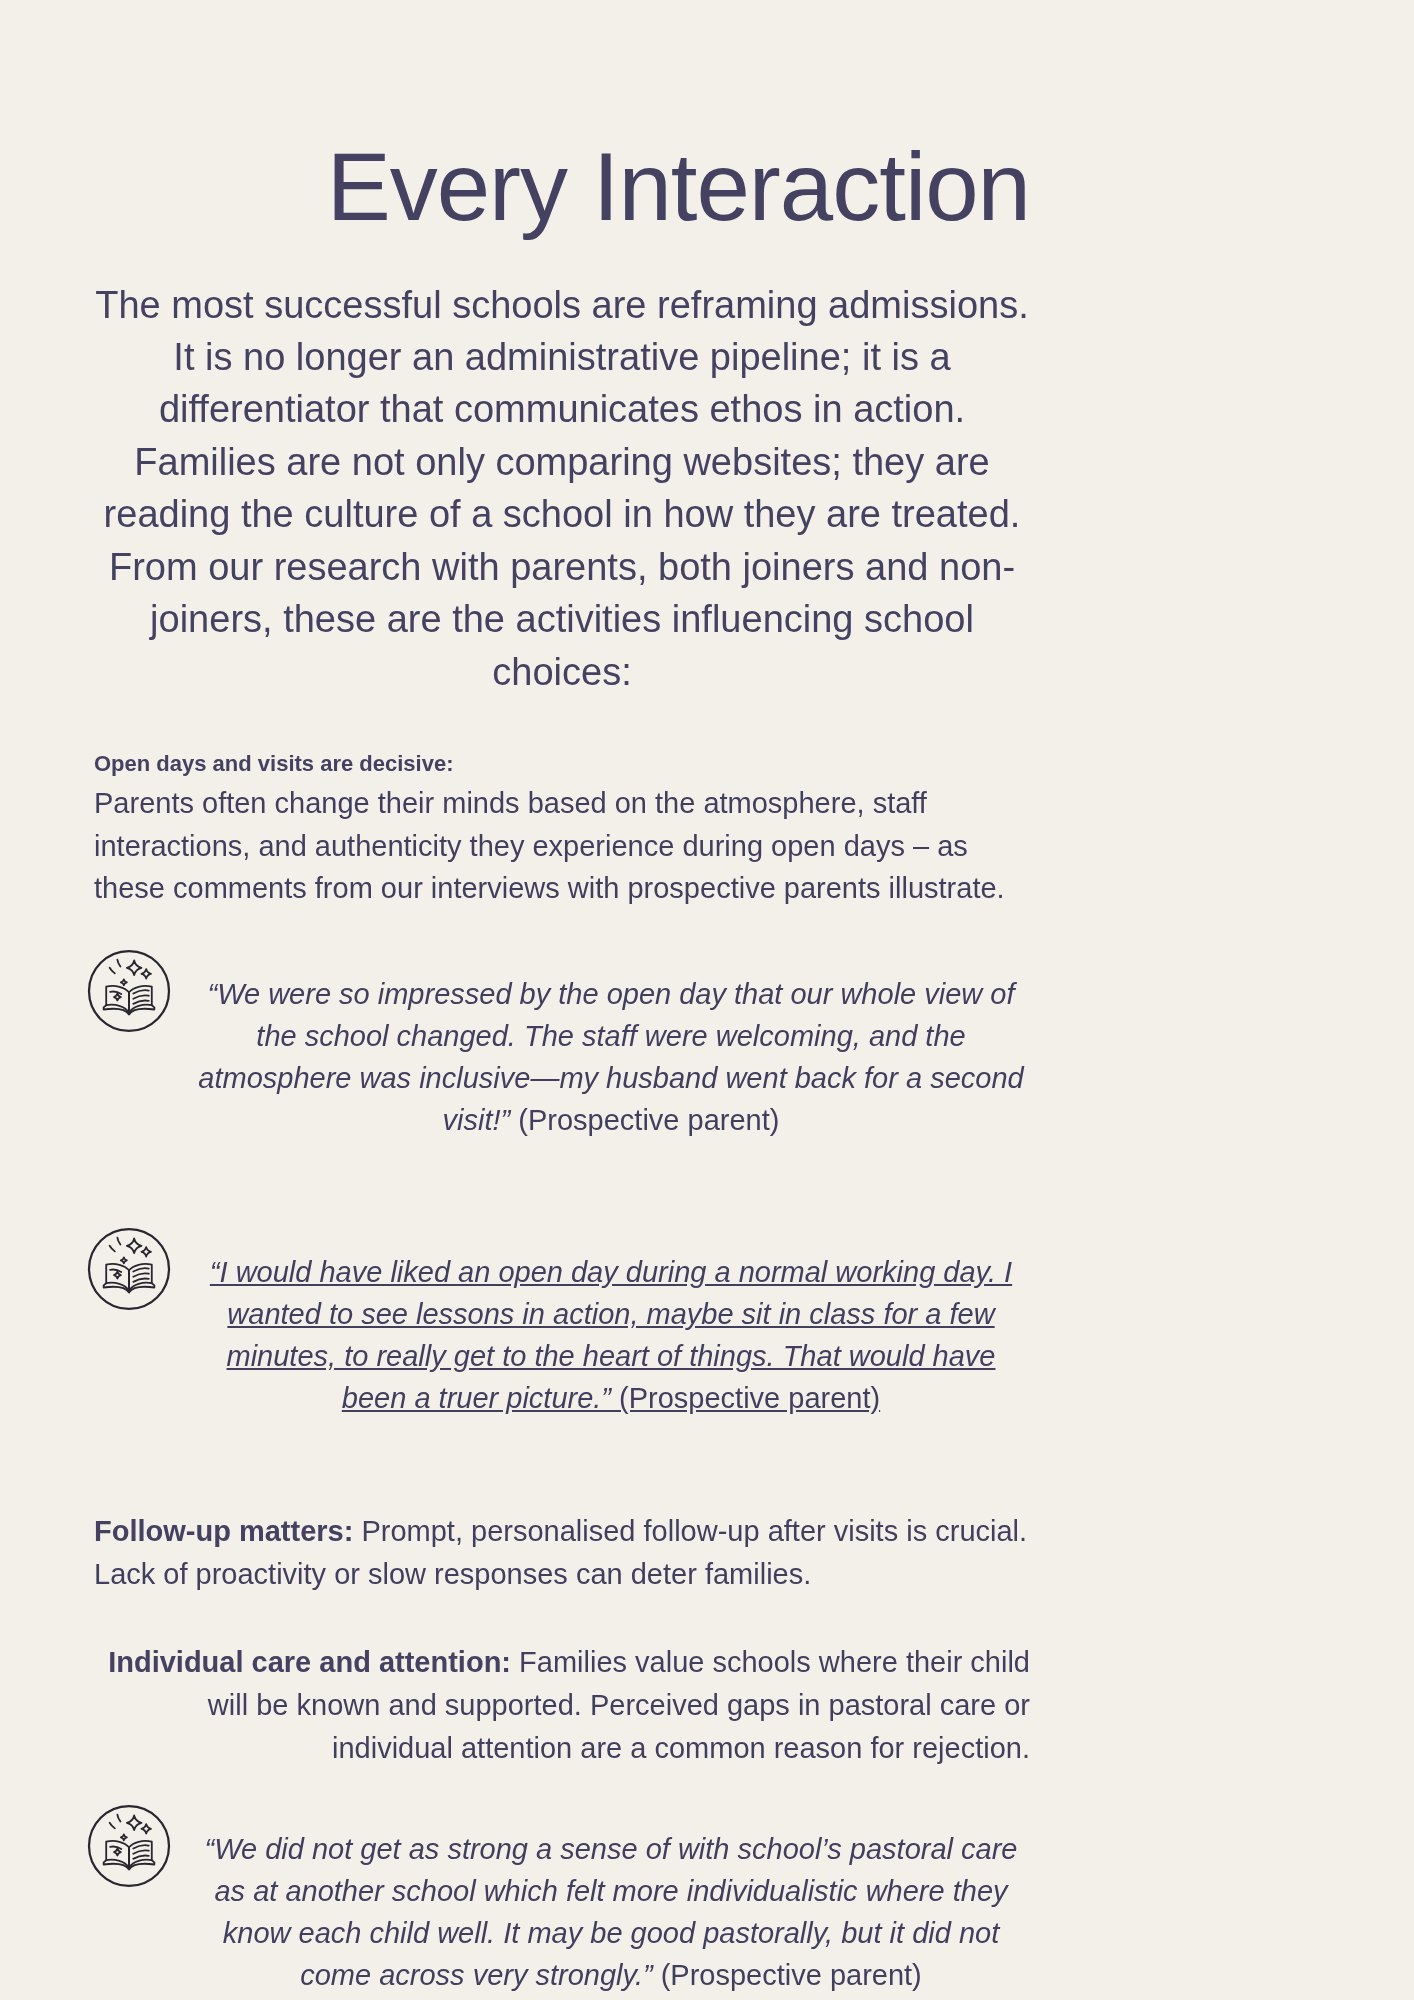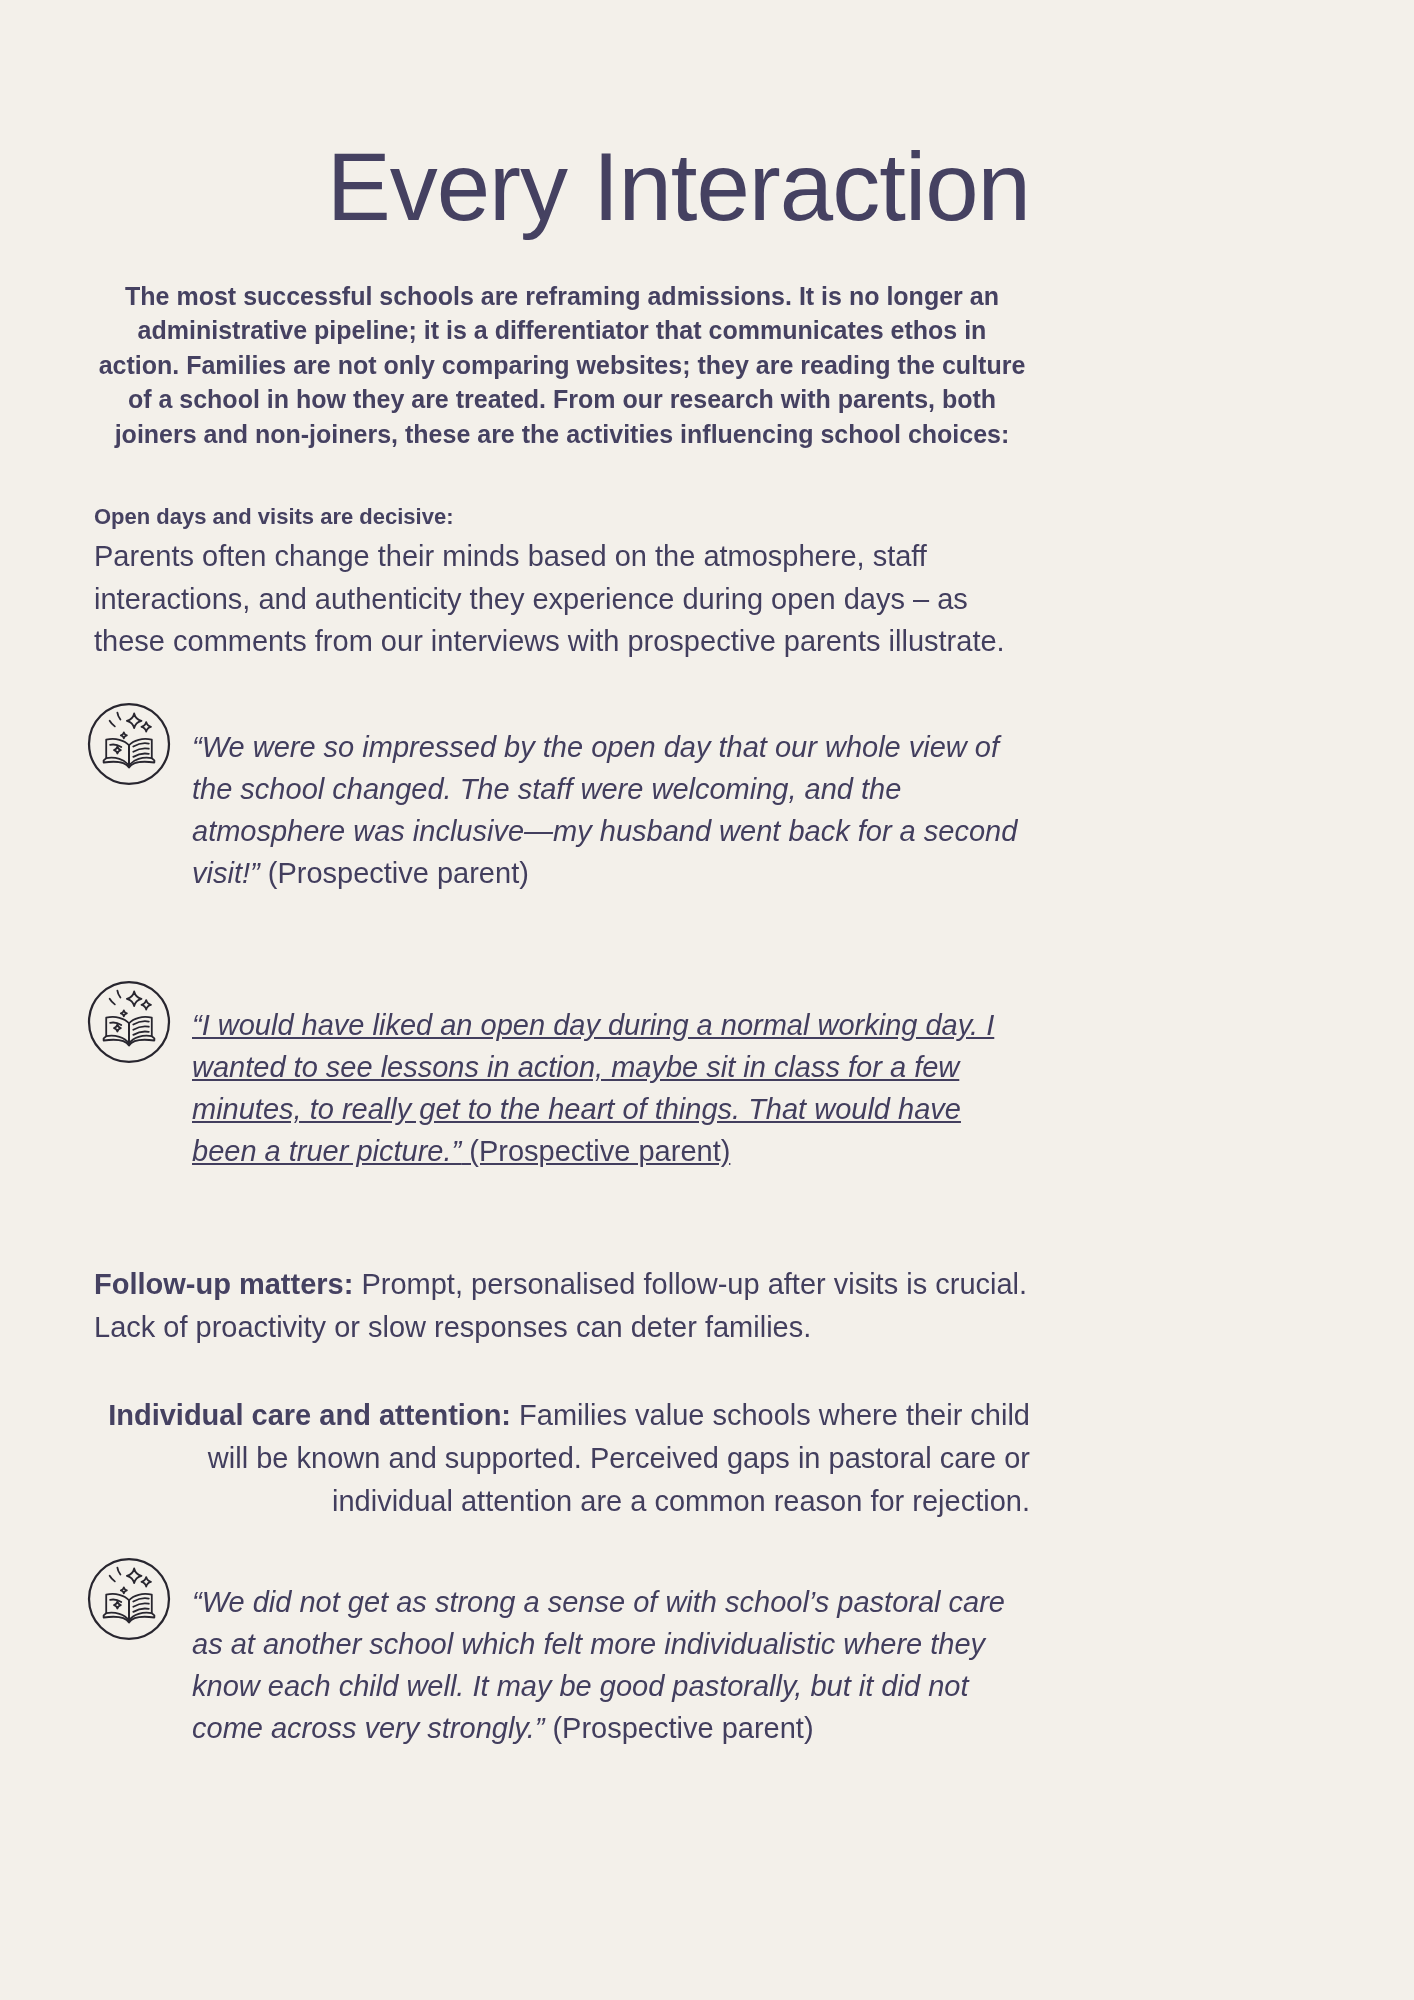--- a/index.html
+++ b/index.html
@@ -30,23 +30,23 @@
     text-align:right;
     font-size:96px;
     line-height:1.36;
     font-weight:300;
     letter-spacing:-1px;
     color:var(--heading);
   }
   .intro{
     margin:26px 0 0 0;
     text-align:center;
-    font-size:25px;
+    font-size:38px;
     line-height:1.38;
-    font-weight:700;
+    font-weight:400;
     color:var(--heading);
   }
   .section-heading{
     margin:50px 0 0 0;
     font-size:22px;
     line-height:1.45;
     font-weight:700;
     color:var(--heading);
   }
   .para{
@@ -57,20 +57,21 @@
   }
   .para .lead{
     font-weight:700;
     color:var(--heading);
   }
   .quote{
     display:flex;
     align-items:flex-start;
     gap:20px;
     margin-top:34px;
+    text-align:center;
   }
   .quote.q2{margin-top:52px;text-decoration:underline;}
   .quote.q3{margin-top:30px;}
   .p-followup{margin-top:62px;}
   .p-individual{margin-top:46px;text-align:right;}
   .quote-icon{
     flex:none;
     width:86px;
     height:86px;
     margin-left:-8px;

